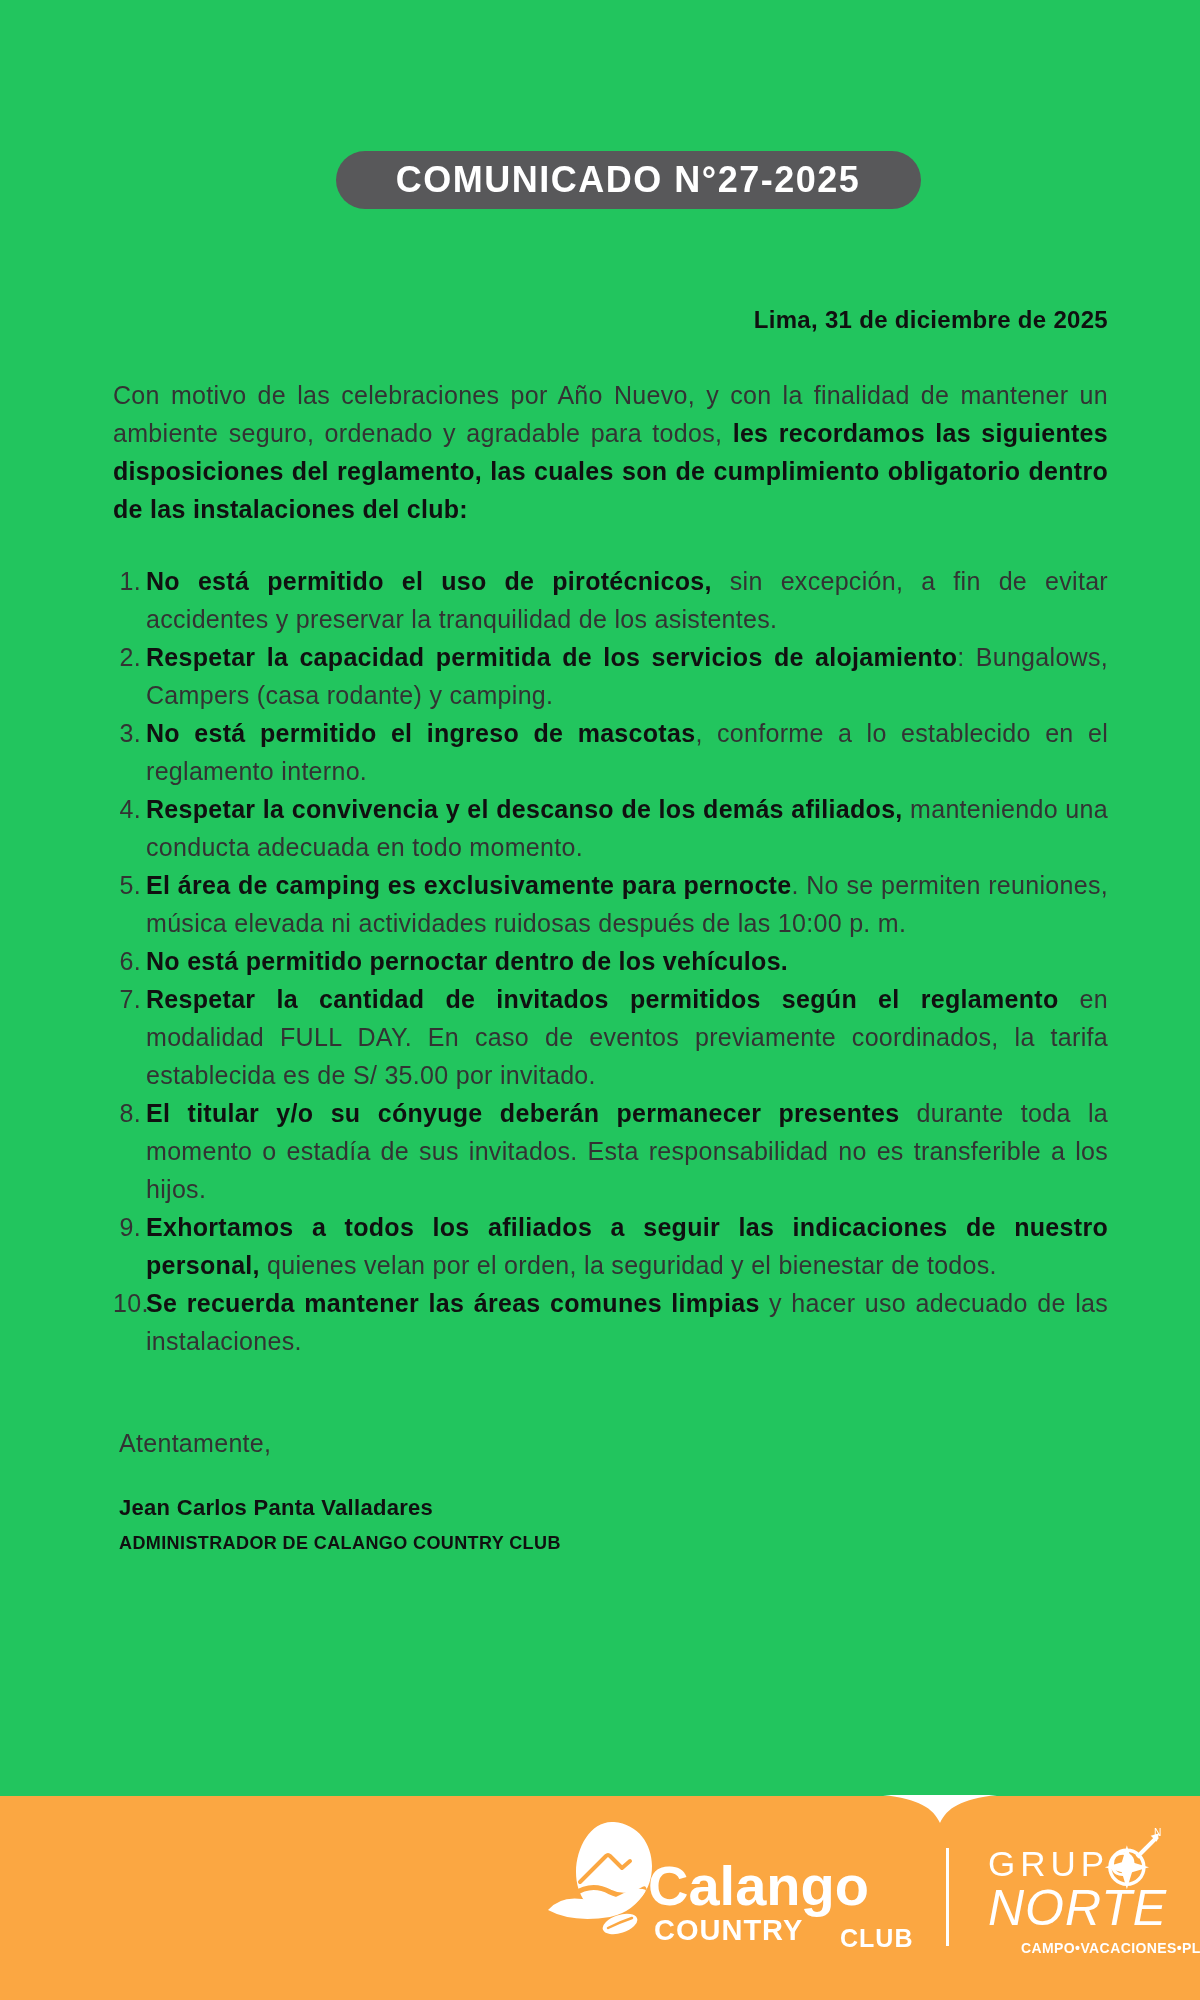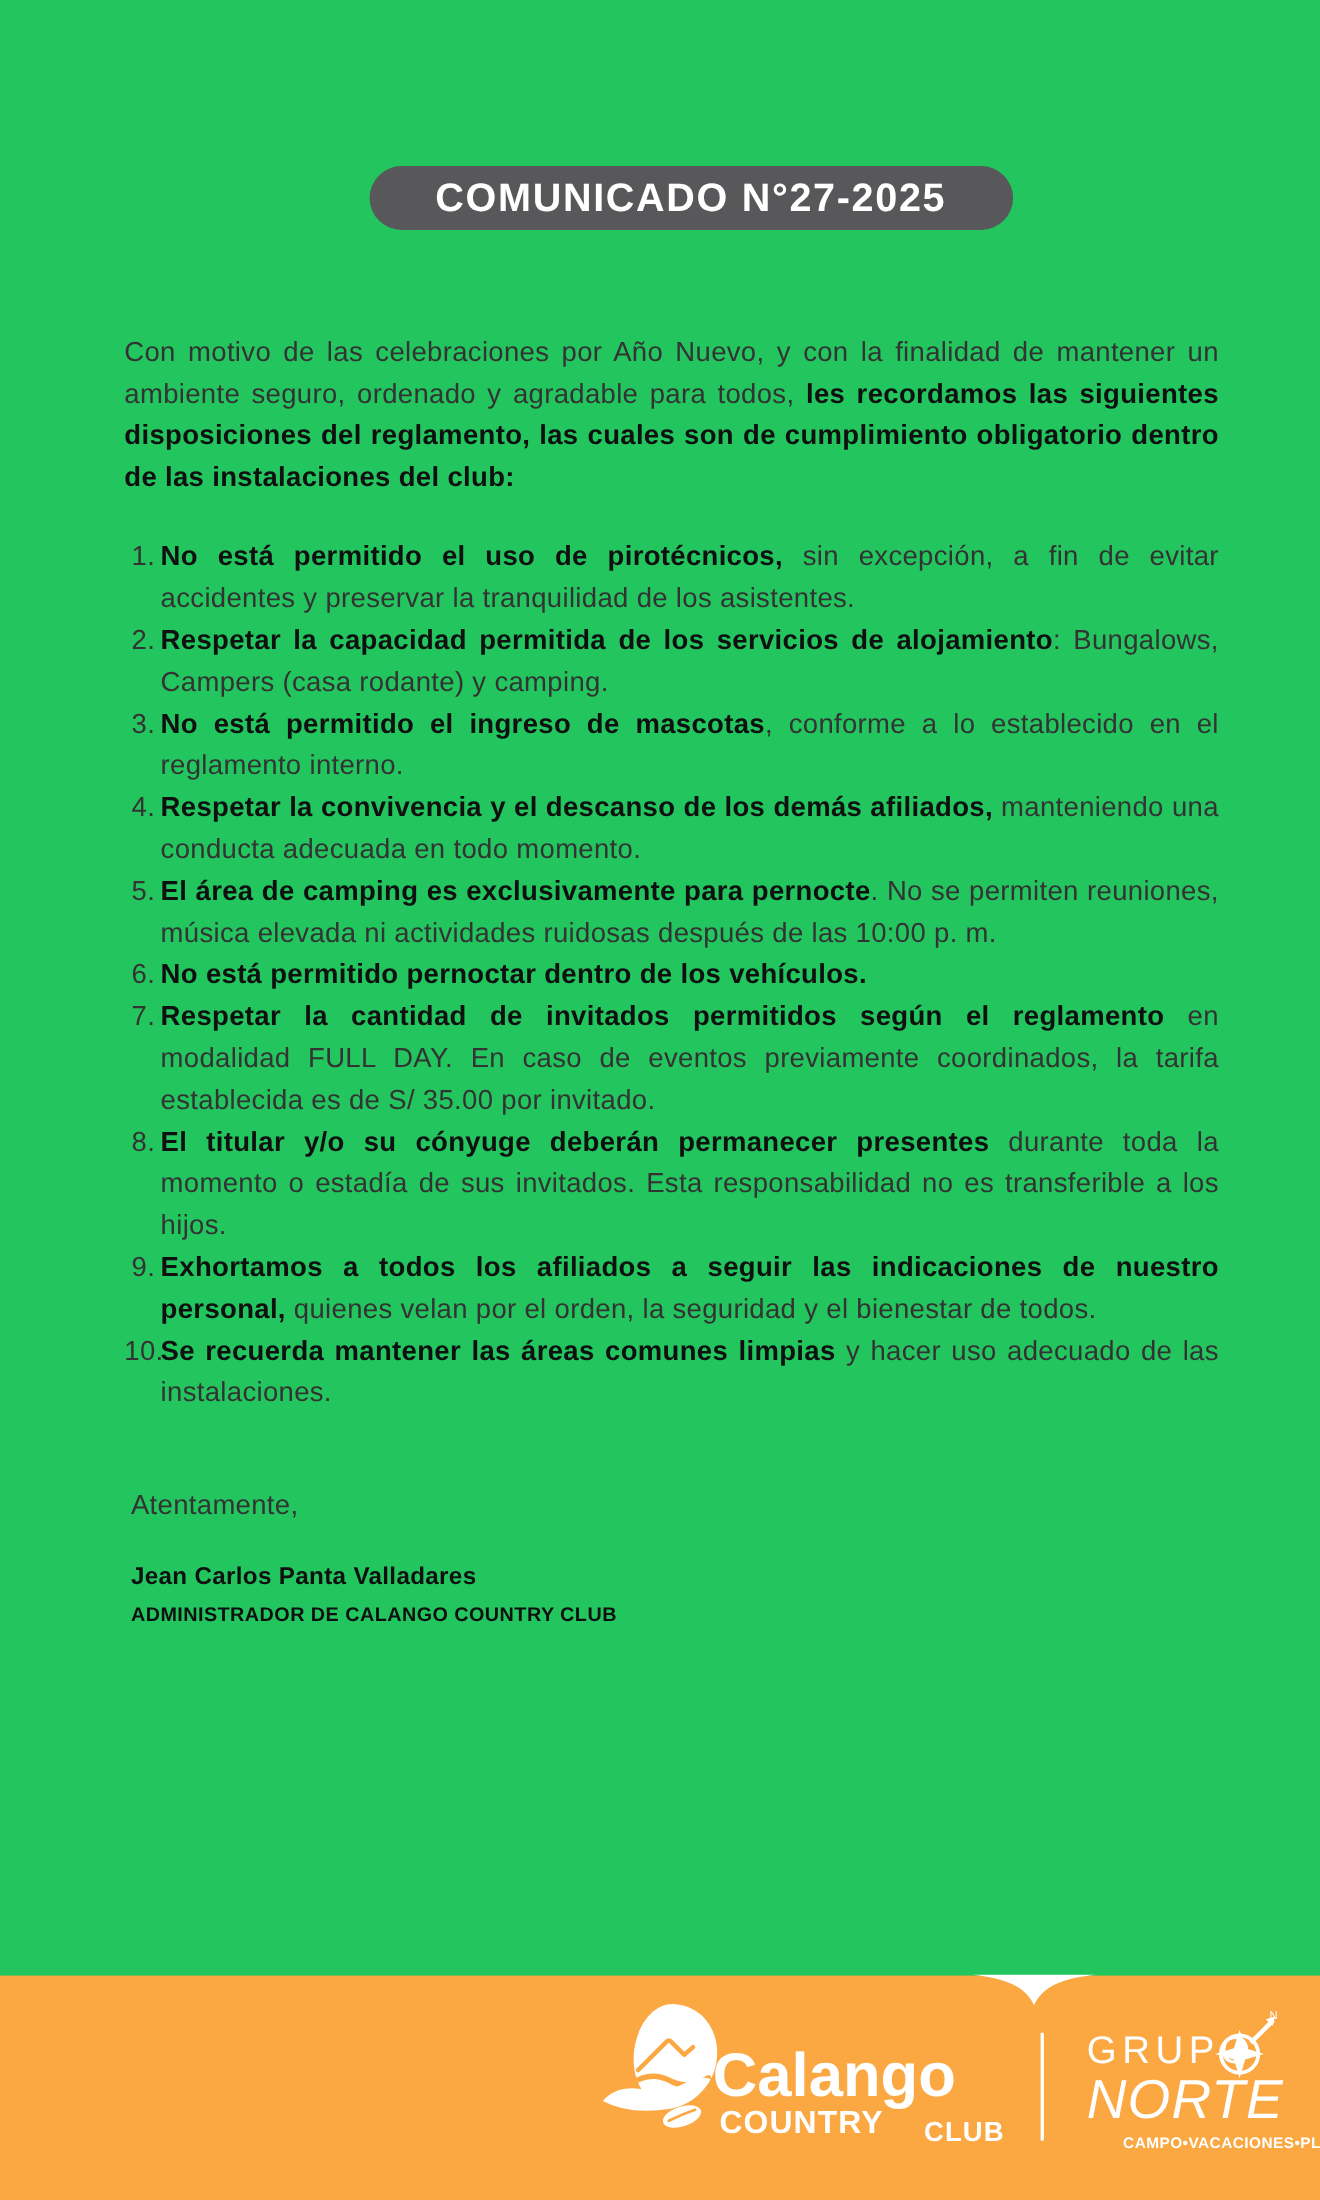--- a/index.html
+++ b/index.html
@@ -131,20 +131,21 @@
 </head>
 <body>
 
 <div class="page">
 
   <div class="badge">
     <span class="badge-label">COMUNICADO N°27-2025</span>
   </div>
 
   <div class="letter">
+    <p class="date-line">Lima, 31 de diciembre de 2025</p>
 
     <p class="intro"><span>Con motivo de las celebraciones por Año Nuevo, y con la finalidad de mantener un ambiente seguro, ordenado y agradable para todos, </span><b>les recordamos las siguientes disposiciones del reglamento, las cuales son de cumplimiento obligatorio dentro de las instalaciones del club:</b></p>
 
     <ol class="rules">
       <li>
         <span class="rule-num">1.</span>
         <span class="rule-text"><b>No está permitido el uso de pirotécnicos,</b><span> sin excepción, a fin de evitar accidentes y preservar la tranquilidad de los asistentes.</span></span>
       </li>
       <li>
         <span class="rule-num">2.</span>

